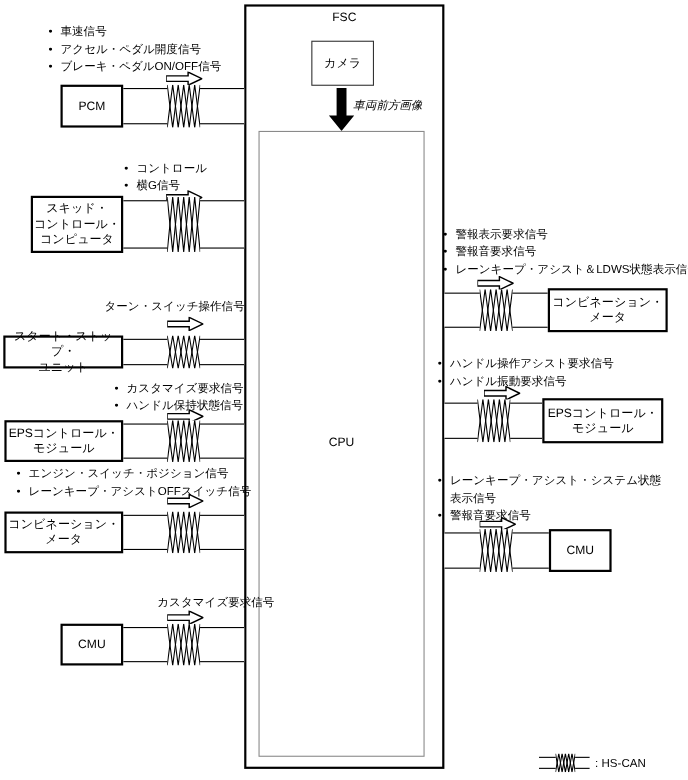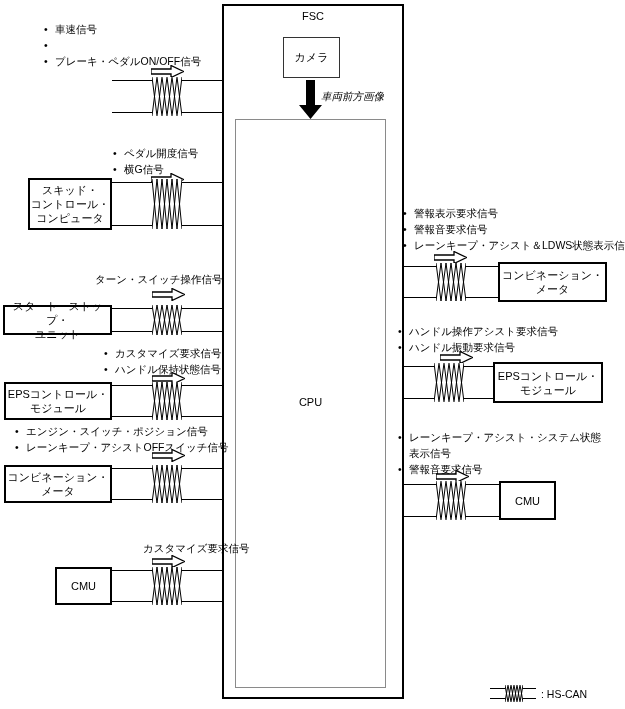--- a/index.html
+++ b/index.html
@@ -41,40 +41,44 @@
   <div class="abs cpubox" style="left:235px;top:119px;width:151px;height:569px;"></div>
   <div class="abs clabel" style="left:235px;top:396px;width:151px;">CPU</div>
 
   <div class="abs sig" style="left:44px;top:21px;">
     <div class="sigrow">
         <span class="bullet">•</span>
         <span class="sigtext">車速信号</span>
       </div>
     <div class="sigrow">
         <span class="bullet">•</span>
+        <span class="sigtext">アクセル・ペダル開度信号</span>
       </div>
     <div class="sigrow">
         <span class="bullet">•</span>
         <span class="sigtext">ブレーキ・ペダルON/OFF信号</span>
       </div>
   </div>
   <svg class="abs" style="left:151px;top:65px;" width="33" height="13" viewBox="0 0 33 13">
     <polygon points="0,4 20,4 20,0.5 32.5,6.5 20,12.5 20,9 0,9" fill="#fff" stroke="#000" stroke-width="1.3"></polygon>
   </svg>
   <div class="abs channel" style="left:112px;top:80px;width:110px;height:33px;"></div>
   <svg class="abs" style="left:152px;top:77px;" width="30" height="39" viewBox="0 0 30 40" preserveAspectRatio="none">
     <rect x="0" y="0" width="30" height="40" fill="#fff"></rect>
     <polyline points="0,0 5,40 10,0 15,40 20,0 25,40 30,0" fill="none" stroke="#000" vector-effect="non-scaling-stroke"></polyline>
     <polyline points="0,40 5,0 10,40 15,0 20,40 25,0 30,40" fill="none" stroke="#000" vector-effect="non-scaling-stroke"></polyline>
   </svg>
+  <div class="abs node" style="left:55px;top:77px;width:57px;height:39px;">
+    <span class="nlabel">PCM</span>
+  </div>
 
   <div class="abs sig" style="left:113px;top:145px;">
     <div class="sigrow">
         <span class="bullet">•</span>
-        <span class="sigtext">ペダル開度信号</span>
+        <span class="sigtext">コントロール</span>
       </div>
     <div class="sigrow">
         <span class="bullet">•</span>
         <span class="sigtext">横G信号</span>
       </div>
   </div>
   <svg class="abs" style="left:151px;top:173px;" width="33" height="13" viewBox="0 0 33 13">
     <polygon points="0,4 20,4 20,0.5 32.5,6.5 20,12.5 20,9 0,9" fill="#fff" stroke="#000" stroke-width="1.3"></polygon>
   </svg>
   <div class="abs channel" style="left:112px;top:182px;width:110px;height:44px;"></div>

